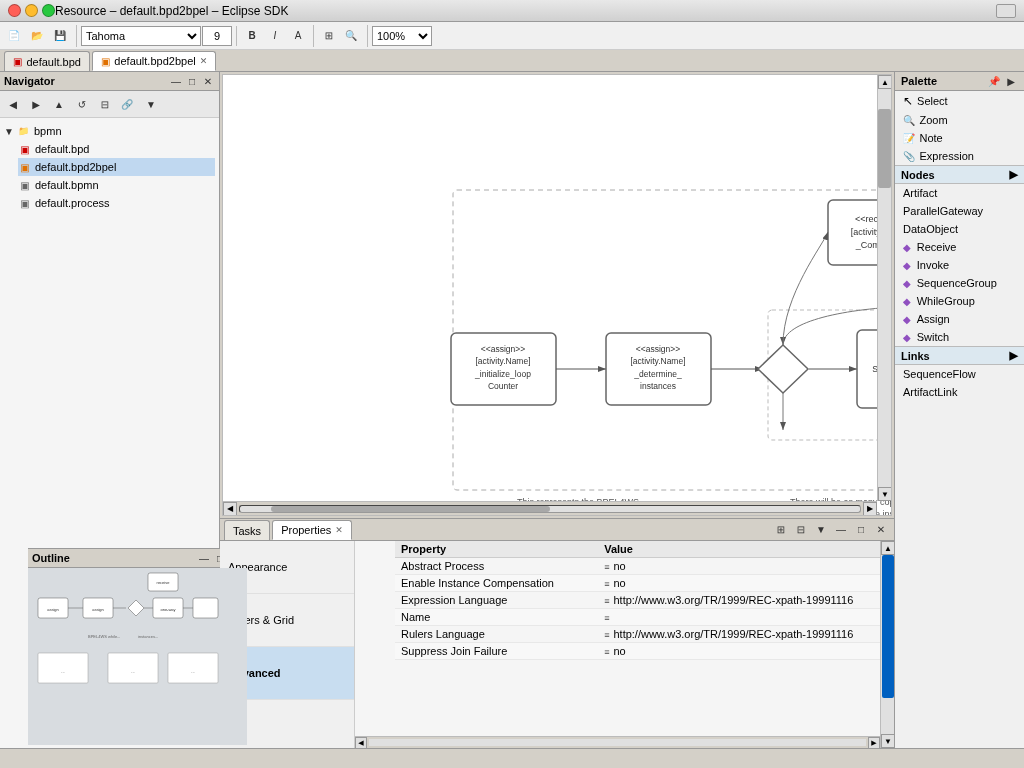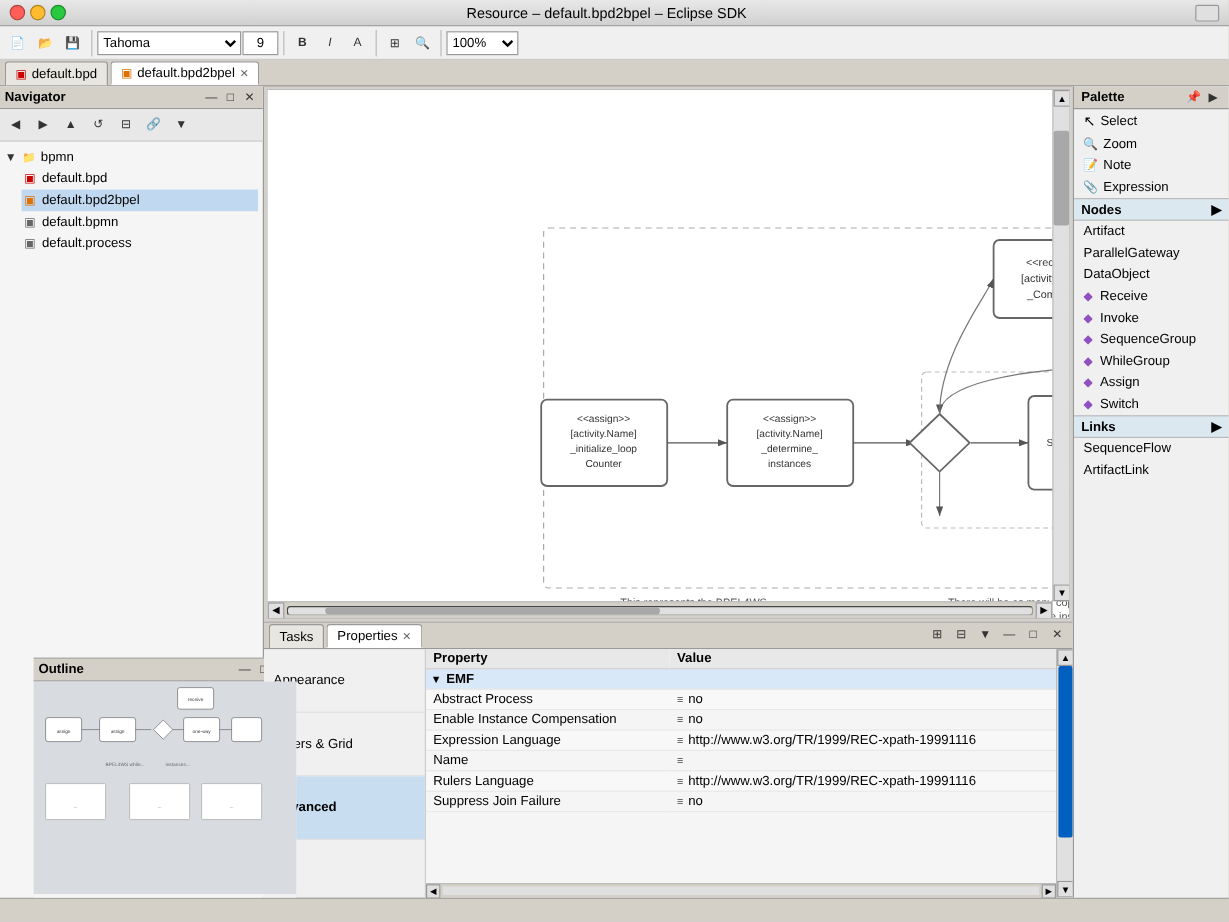--- a/index.html
+++ b/index.html
@@ -1,20 +1,20 @@
 <!DOCTYPE html>
 <html><head>
   <meta charset="utf-8">
   <style>
     * { box-sizing: border-box; margin: 0; padding: 0; }
     body { font-family: Tahoma, sans-serif; font-size: 11px; background: #d4d0c8; color: #000; overflow: hidden; width: 1024px; height: 768px; }
 
     
     #titlebar { background: linear-gradient(to bottom, #e8e8e8, #d0d0d0); height: 22px; display: flex; align-items: center; justify-content: space-between; padding: 0 8px; border-bottom: 1px solid #999; }
-    #titlebar .title { flex: 1; text-align: center; font-size: 12px; color: #000; }
+    #titlebar .title { flex: 1; font-size: 12px; color: #000; }
     #titlebar .win-controls { display: flex; gap: 4px; }
     .win-btn { width: 13px; height: 13px; border-radius: 50%; border: 1px solid rgba(0,0,0,0.3); cursor: pointer; }
     .win-btn.close { background: #ff5f57; }
     .win-btn.min { background: #febc2e; }
     .win-btn.max { background: #28c840; }
 
     
     #toolbar { background: #f0f0f0; height: 28px; display: flex; align-items: center; padding: 0 4px; border-bottom: 1px solid #ccc; gap: 2px; }
     .toolbar-group { display: flex; align-items: center; gap: 1px; border-right: 1px solid #bbb; padding-right: 4px; margin-right: 2px; }
     .tb-btn { width: 22px; height: 22px; background: transparent; border: 1px solid transparent; border-radius: 2px; cursor: pointer; display: flex; align-items: center; justify-content: center; font-size: 10px; color: #333; }
@@ -43,21 +43,21 @@
     .tree-icon { width: 14px; height: 14px; display: inline-flex; align-items: center; justify-content: center; font-size: 9px; }
 
     
     #center-area { flex: 1; display: flex; flex-direction: column; overflow: hidden; }
     #editor-area { flex: 1; background: white; position: relative; overflow: hidden; border: 1px solid #bbb; margin: 2px; }
 
     
     #bottom-panel { height: 230px; background: #f5f5f5; border-top: 1px solid #999; display: flex; flex-direction: column; }
     .prop-section { padding: 20px 8px; cursor: pointer; font-size: 11px; border-bottom: 1px solid #e0e0e0; }
     .prop-section.selected { background: #c8ddf0; font-weight: bold; }
-    .prop-table { width: 100%; border-collapse: collapse; font-size: 11px; }
+    .prop-table { width: 100%; border-collapse: collapse; font-size: 11px; margin-left: 40px; }
     .prop-table th { background: #e8e8e8; border-bottom: 1px solid #ccc; padding: 2px 6px; text-align: left; position: sticky; top: 0; }
     .prop-table td { padding: 2px 6px; border-bottom: 1px solid #e8e8e8; }
     .prop-table tr:nth-child(even) { background: #f8f8f8; }
     .prop-group { background: #d8e8f8; font-weight: bold; }
     .prop-group td { padding: 2px 4px; }
     .expand-arrow { margin-right: 4px; font-size: 9px; }
     .prop-indent { padding-left: 20px; }
     .prop-value-icon { color: #444; margin-right: 4px; font-size: 9px; }
 
     
@@ -348,25 +348,20 @@
 
         <div style="flex:1;overflow:auto;position:relative;">
           <table class="prop-table">
             <thead>
               <tr>
                 <th>Property</th>
                 <th>Value</th>
               </tr>
             </thead>
             <tbody>
-              <tr class="prop-group">
-                <td colspan="2">
-                  <span class="expand-arrow">▼</span>EMF
-                </td>
-              </tr>
               <tr>
                 <td class="prop-indent">Abstract Process</td>
                 <td>
                   <span class="prop-value-icon">≡</span>no
                 </td>
               </tr>
               <tr>
                 <td class="prop-indent">Enable Instance Compensation</td>
                 <td>
                   <span class="prop-value-icon">≡</span>no

